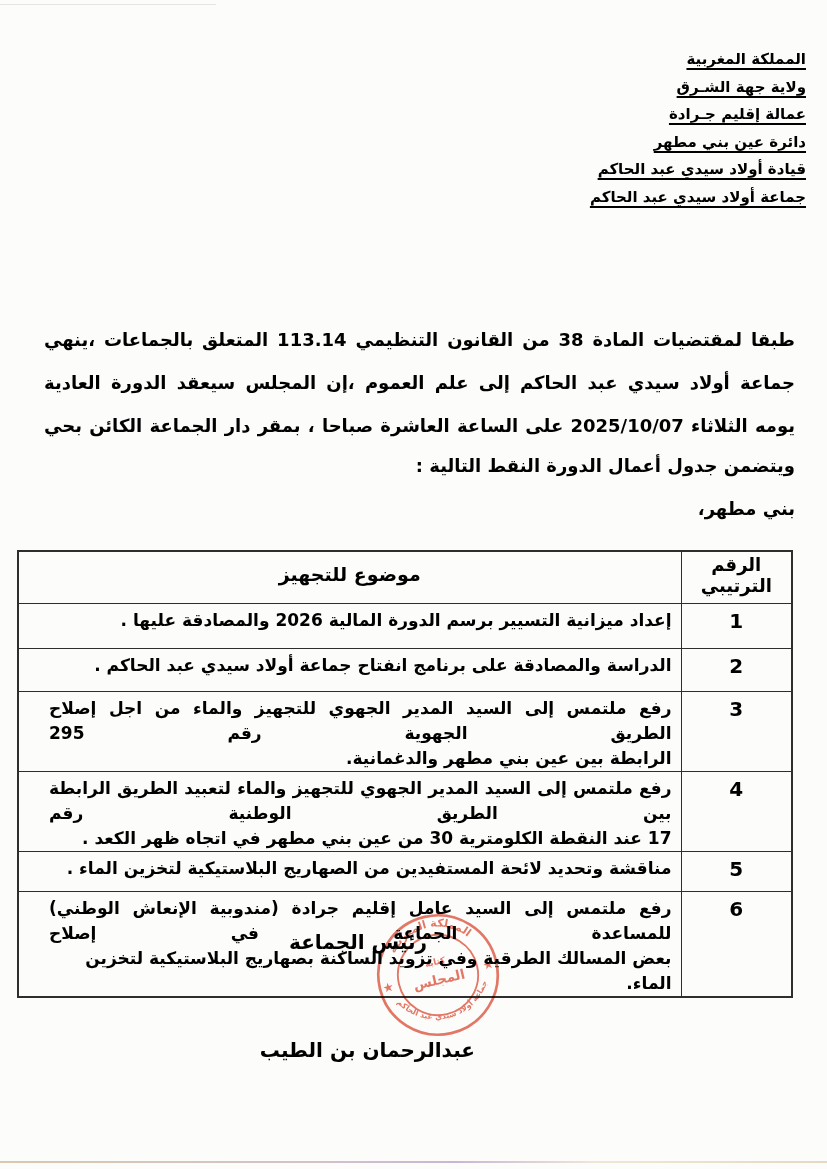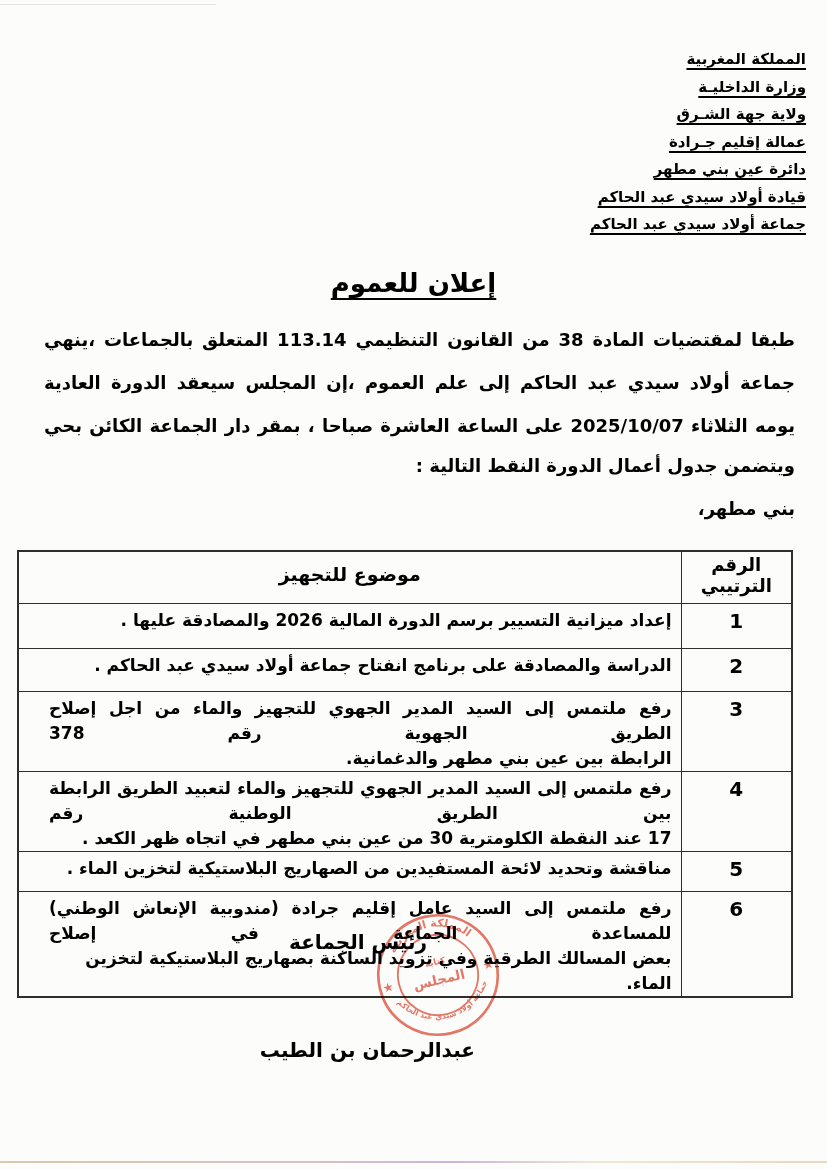--- a/index.html
+++ b/index.html
@@ -65,31 +65,27 @@
 </style>
 </head>
 <body>
 
 <div id="page">
 
   <div class="scan-top"></div>
 
   <div class="hdr">
     <div class="ln"><span>المملكة المغربية</span></div>
-    <div class="ln"><span>وزارة الداخليـة</span></div>
     <div class="ln"><span>ولاية جهة الشـرق</span></div>
     <div class="ln"><span>عمالة إقليم جـرادة</span></div>
     <div class="ln"><span>دائرة عين بني مطهر</span></div>
     <div class="ln"><span>قيادة أولاد سيدي عبد الحاكم</span></div>
     <div class="ln"><span>جماعة أولاد سيدي عبد الحاكم</span></div>
   </div>
 
-  <div class="title-wrap">
-    <span>إعلان للعموم</span>
-  </div>
 
   <div class="para">
     <div class="pl stretch"><span class="ul">طبقا لمقتضيات المادة 38</span><span> من القانون التنظيمي 113.14 المتعلق بالجماعات ،ينهي رئيس مجلس</span></div>
     <div class="pl stretch">جماعة أولاد سيدي عبد الحاكم إلى علم العموم ،إن المجلس سيعقد الدورة العادية لشهر اكتوبر 2025</div>
     <div class="pl stretch">يومه الثلاثاء 2025/10/07 على الساعة العاشرة صباحا ، بمقر دار الجماعة الكائن بحي الإمارات بعين</div>
     <div class="pl rgt last">ويتضمن جدول أعمال الدورة النقط التالية :</div>
     <div class="pl rgt">بني مطهر،</div>
   </div>
 
   <table class="agenda">
@@ -112,21 +108,21 @@
       </tr>
       <tr>
         <td class="num">2</td>
         <td class="subj">
             <div class="l">الدراسة والمصادقة على برنامج انفتاح جماعة أولاد سيدي عبد الحاكم .</div>
           </td>
       </tr>
       <tr>
         <td class="num">3</td>
         <td class="subj">
-          <div class="l stretch">رفع ملتمس إلى السيد المدير الجهوي للتجهيز والماء من اجل إصلاح الطريق الجهوية رقم 378</div>
+          <div class="l stretch">رفع ملتمس إلى السيد المدير الجهوي للتجهيز والماء من اجل إصلاح الطريق الجهوية رقم 295</div>
           <div class="l">الرابطة بين عين بني مطهر والدغمانية.</div>
         </td>
       </tr>
       <tr>
         <td class="num">4</td>
         <td class="subj">
           <div class="l stretch">رفع ملتمس إلى السيد المدير الجهوي للتجهيز والماء لتعبيد الطريق الرابطة بين الطريق الوطنية رقم</div>
           <div class="l">17 عند النقطة الكلومترية 30 من عين بني مطهر في اتجاه ظهر الكعد .</div>
         </td>
       </tr>

